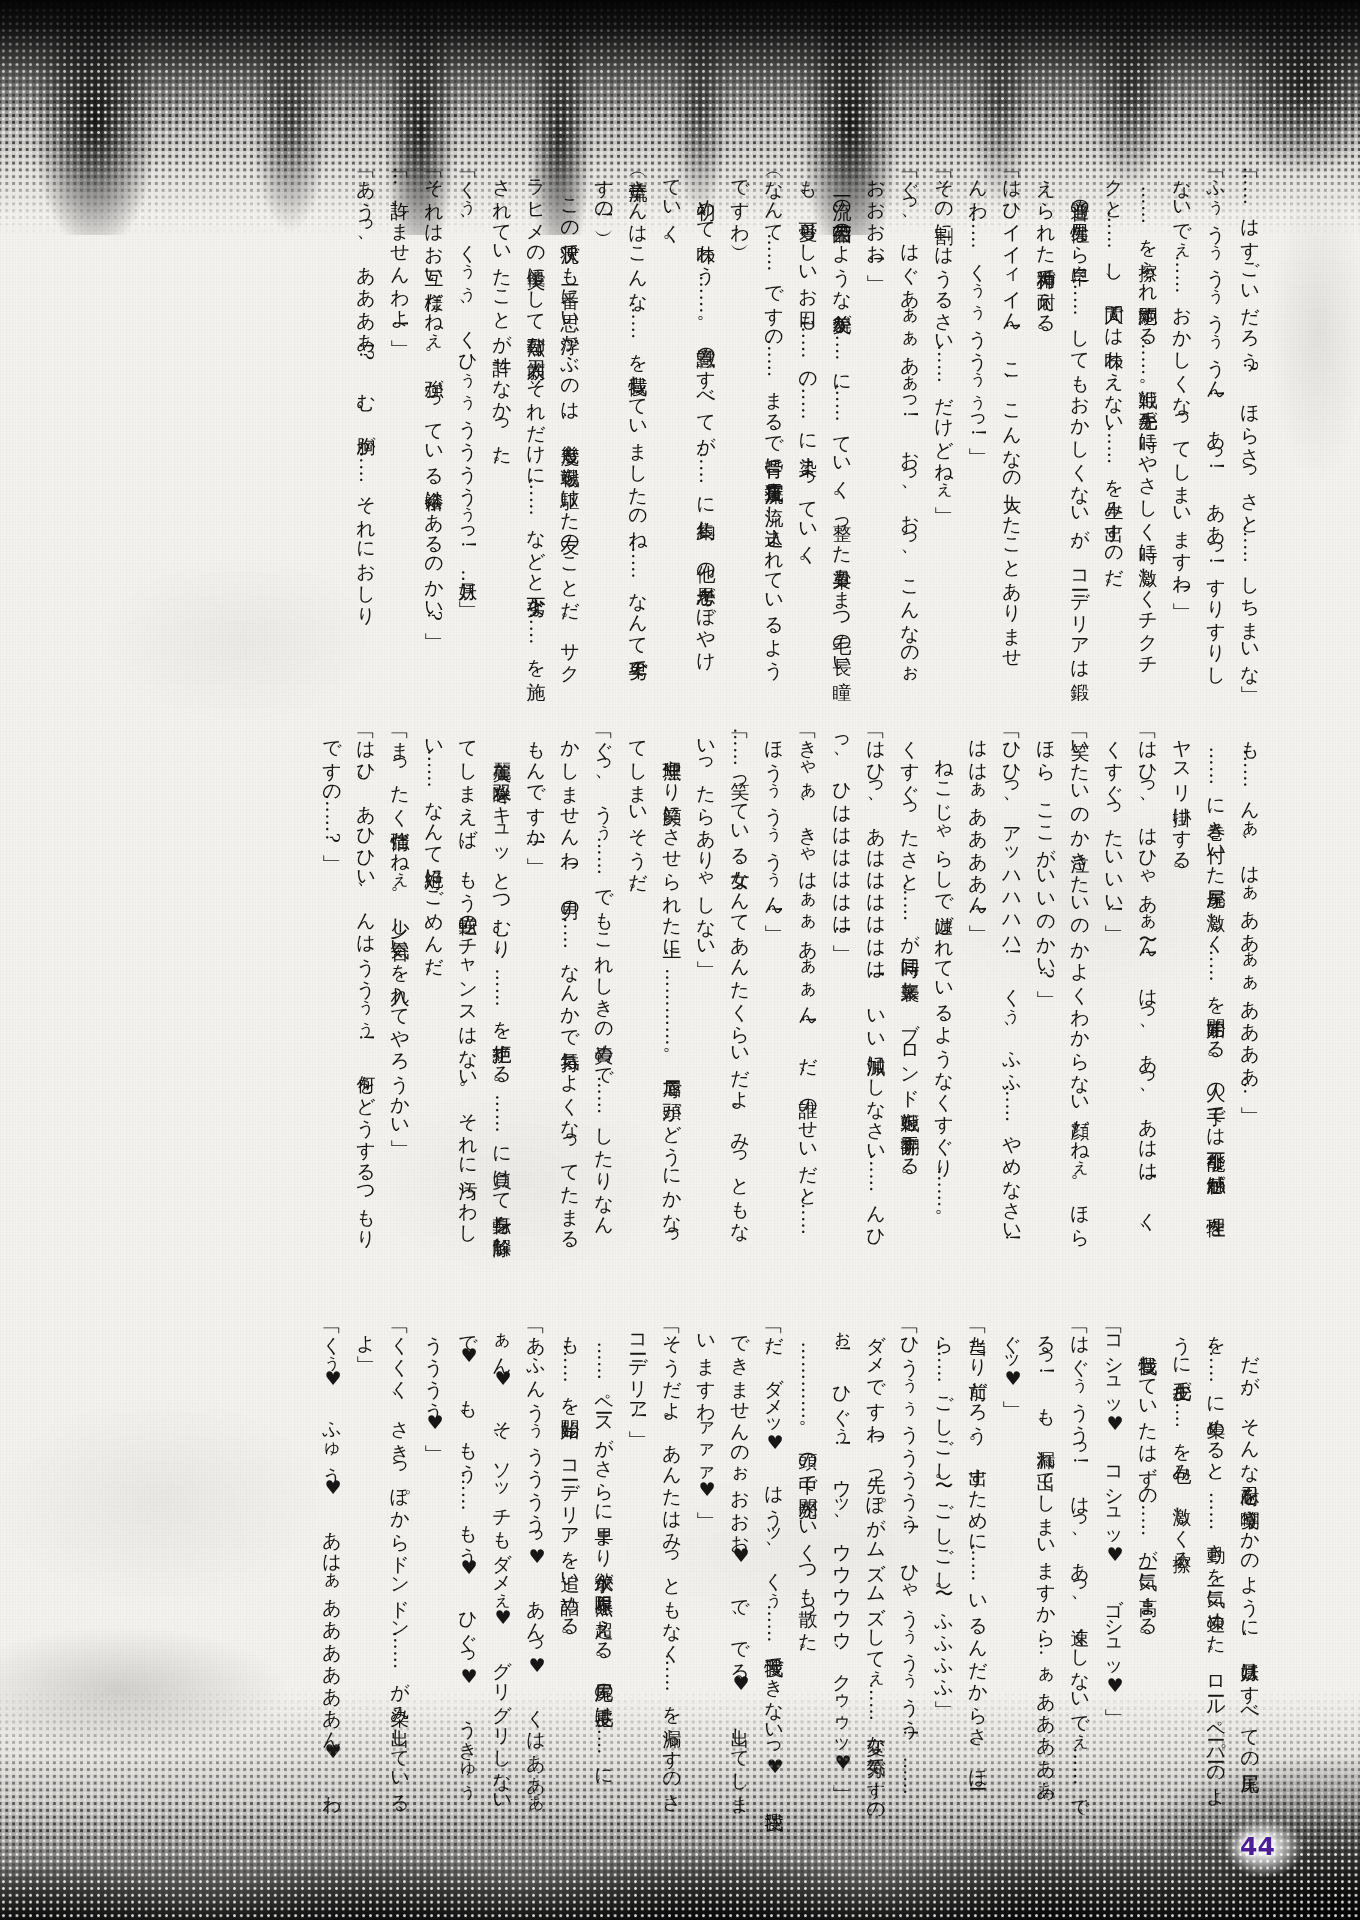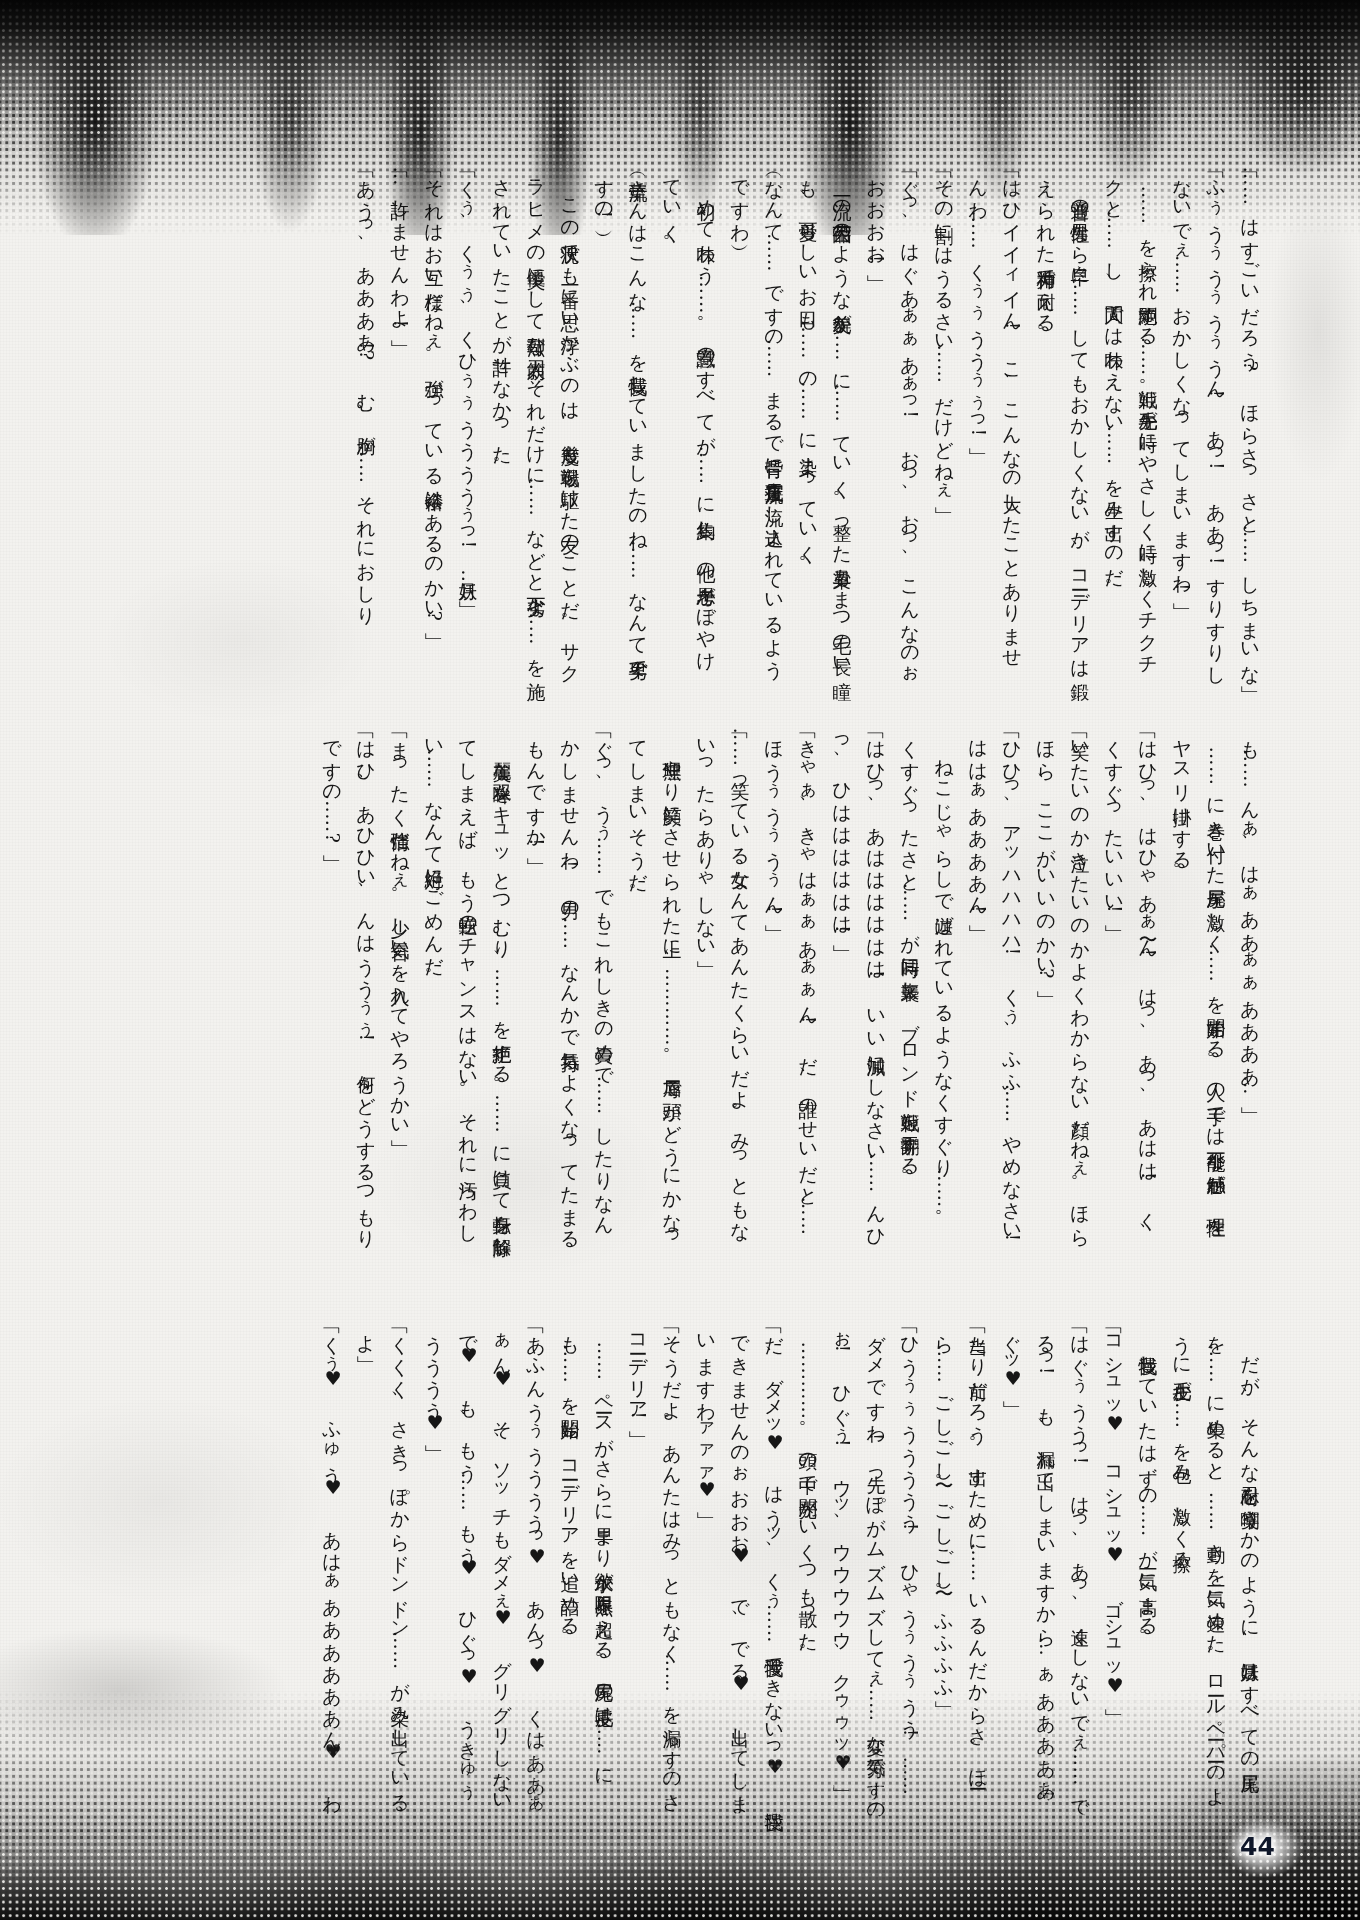--- a/index.html
+++ b/index.html
@@ -88,21 +88,21 @@
   }
   .ht-bottom .dd{
     -webkit-mask-image:linear-gradient(0deg, transparent 20px, rgba(0,0,0,.85) 90px, rgba(0,0,0,.5) 150px, transparent 230px);
     mask-image:linear-gradient(0deg, transparent 20px, rgba(0,0,0,.85) 90px, rgba(0,0,0,.5) 150px, transparent 230px);
   }
   
   .page-number{
     position:absolute;left:1240px;top:1832px;z-index:4;
     width:32px;text-align:center;
     font-family:"DejaVu Sans","Liberation Sans",sans-serif;
-    font-weight:bold;font-size:25px;color:#0f172a;
+    font-weight:bold;font-size:25px;color:#4c1d95;
     text-shadow:0 0 3px #fff,0 0 6px #fff,0 0 10px #fff,0 0 16px rgba(255,255,255,.9);
   }
   .page-number::before{
     content:"";position:absolute;left:-16px;top:-14px;width:80px;height:60px;z-index:-1;
     background:radial-gradient(closest-side, rgba(255,255,255,.95), rgba(255,255,255,.5) 55%, rgba(255,255,255,0));
   }
 </style>
 </head>
 <body>
 

